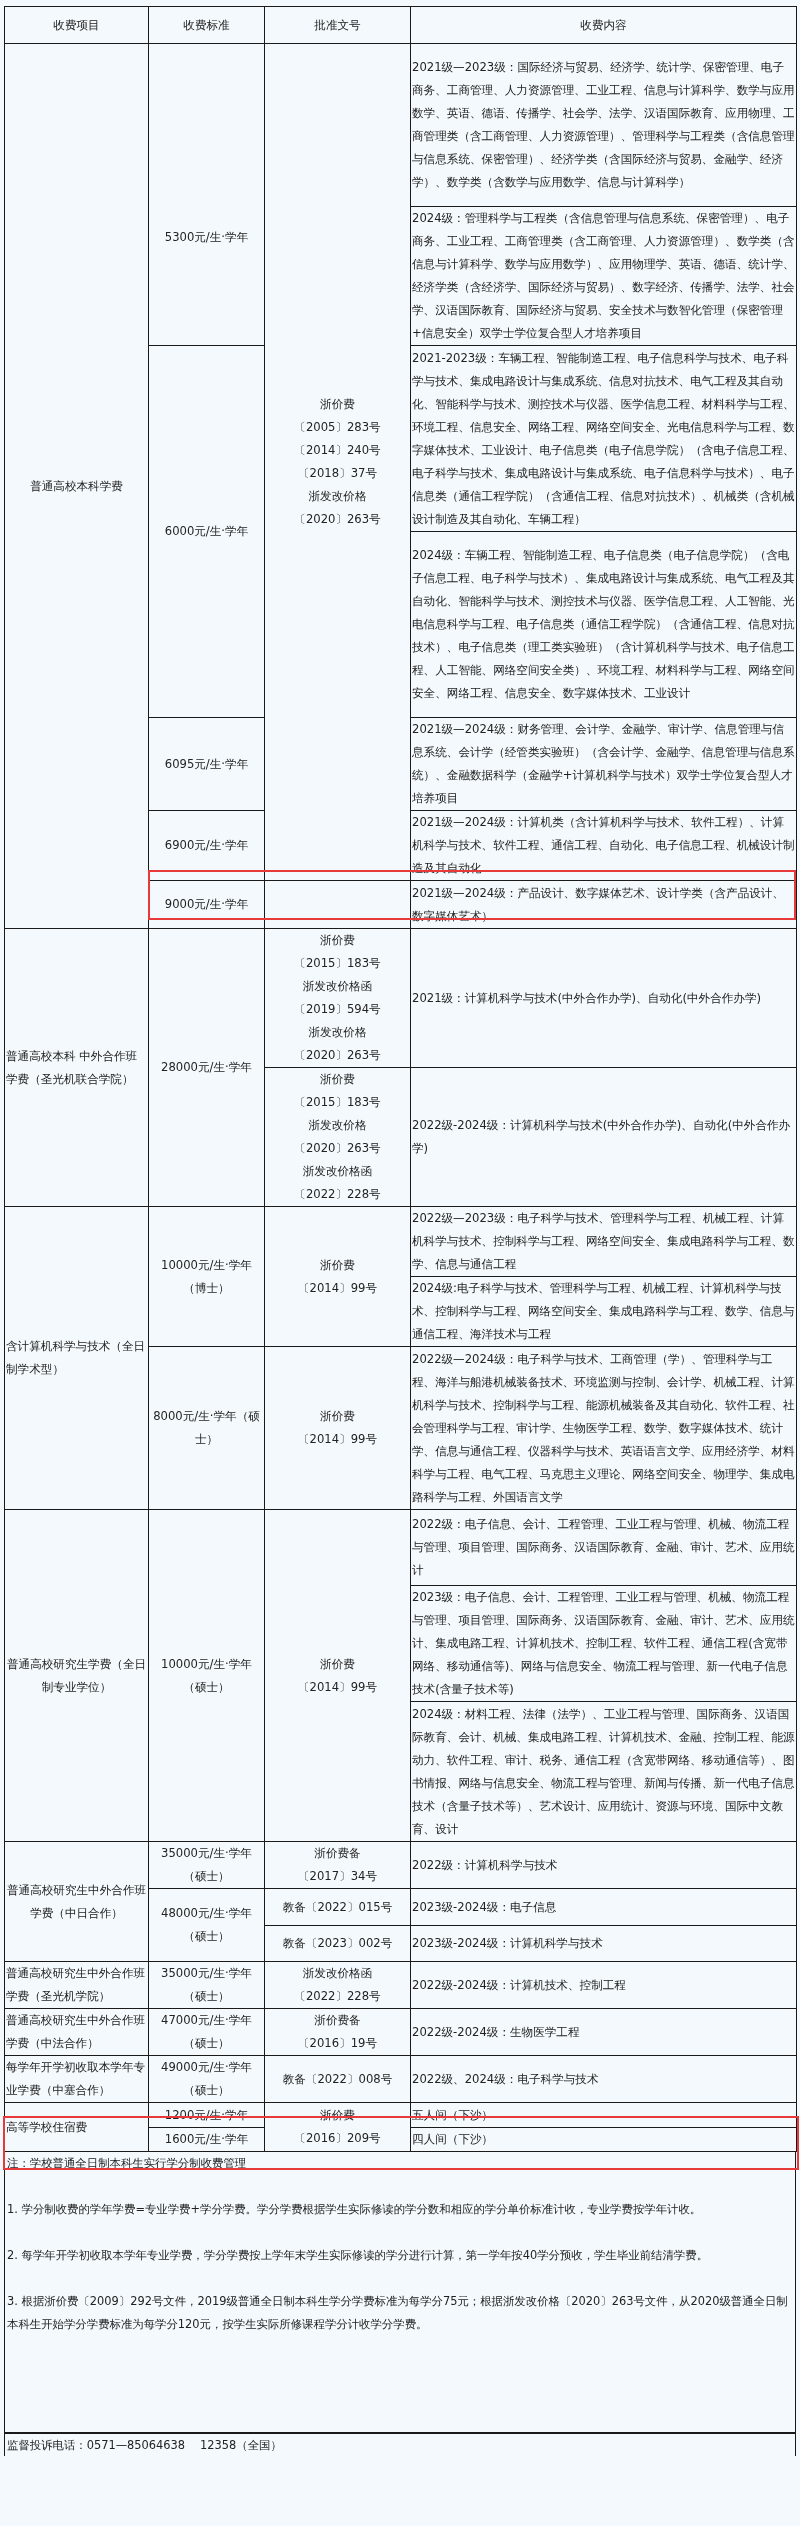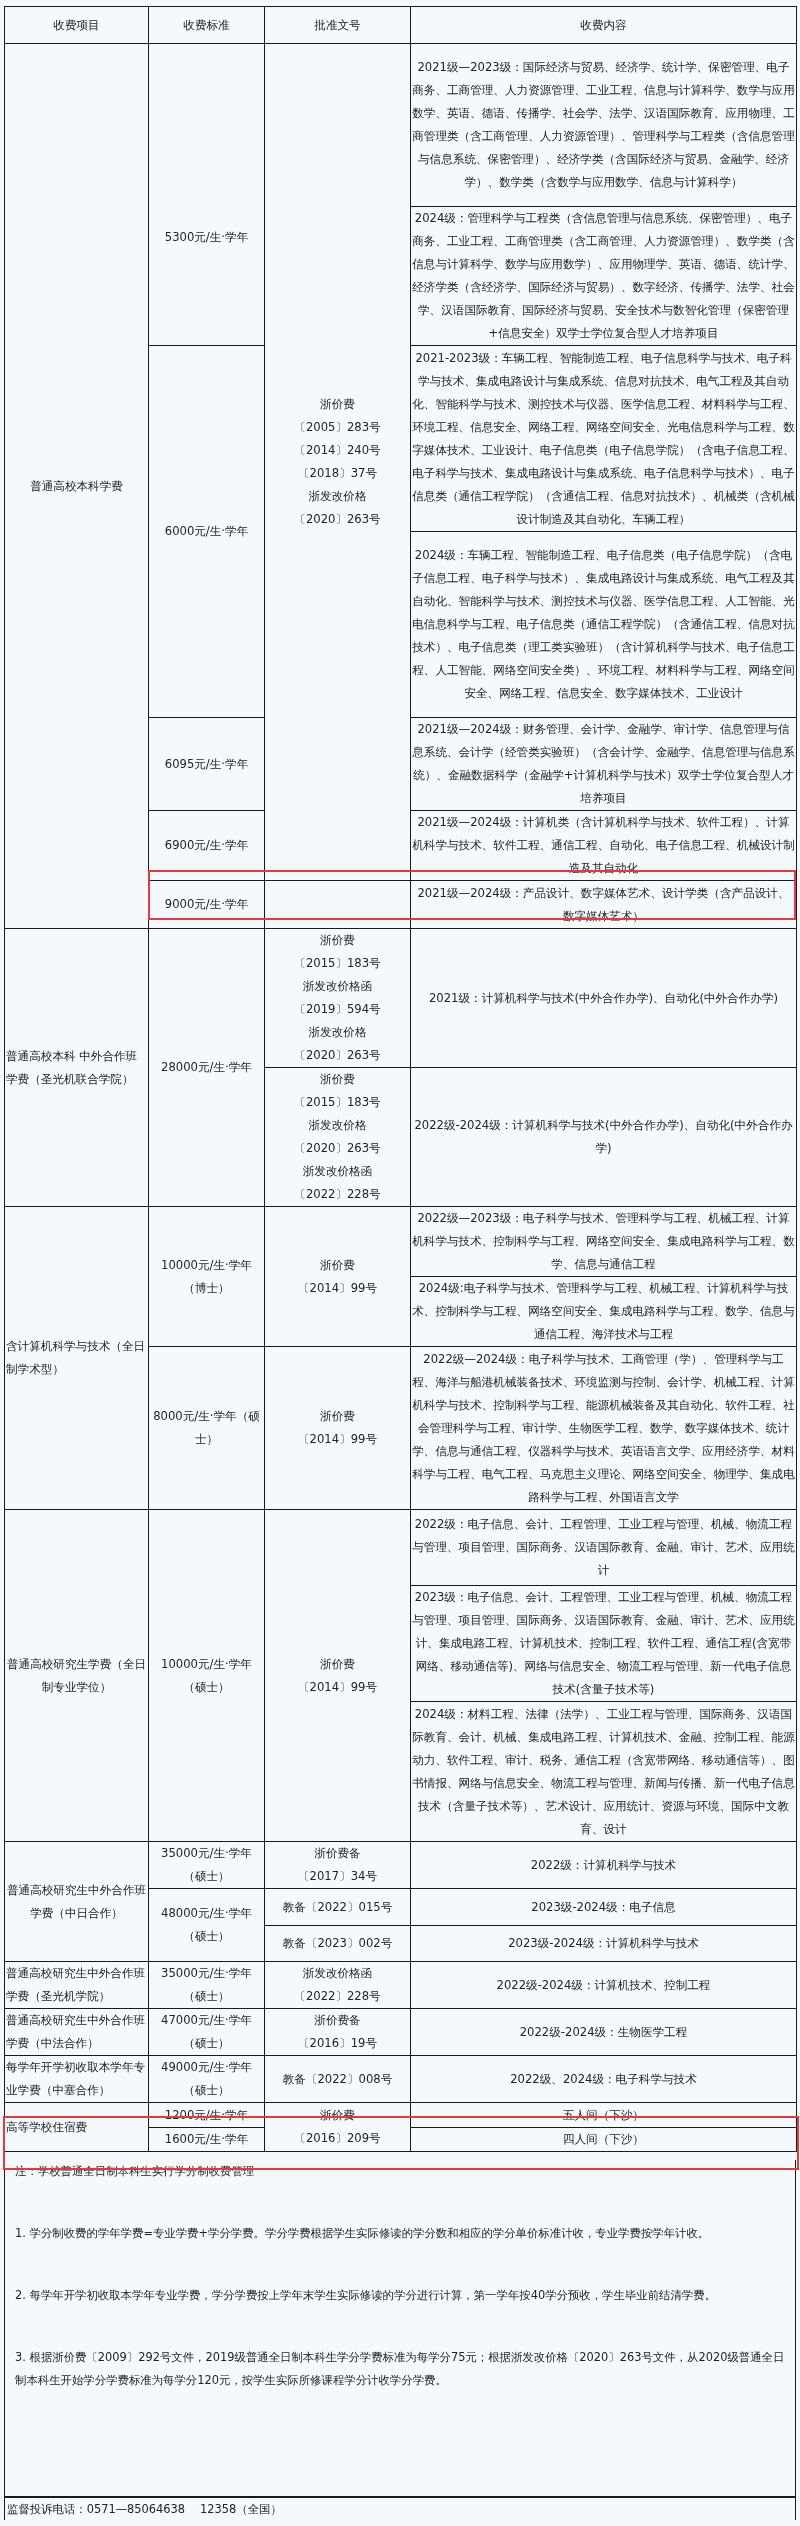--- a/index.html
+++ b/index.html
@@ -21,32 +21,32 @@
   table.fees td, table.fees th {
     border: 1.4px solid #1a1a1a;
     padding: 0 1px;
     vertical-align: middle;
     word-break: break-all;
   }
   table.fees th { font-weight: normal; height: 36px; }
   .c1 { text-align: center; }
   .c2 { text-align: center; }
   .c3 { text-align: center; margin-left: 11px; }
-  .c4 { text-align: center; }
+  .c4 { text-align: left; }
   .left { text-align: left; }
   .hl-box {
     position: absolute; border: 2.5px solid #e8393a; pointer-events: none;
   }
   .notes {
     border: 1.4px solid #1a1a1a; border-top: none;
     font-size: 11.4px; line-height: 23px;
     padding: 0 2px;
     width: 786px;
   }
-  .notes p { margin: 8px; }
+  .notes p { margin: 0; }
   .notes .gap { height: 23px; }
   .notes .indent { padding-left: 44px; }
   .hotline {
     border: 1.4px solid #1a1a1a; border-top: 1.4px solid #1a1a1a;
     border-bottom: none;
     font-size: 11.4px; line-height: 22px; padding: 0 2px;
     width: 786px;
   }
 </style>
 </head>

